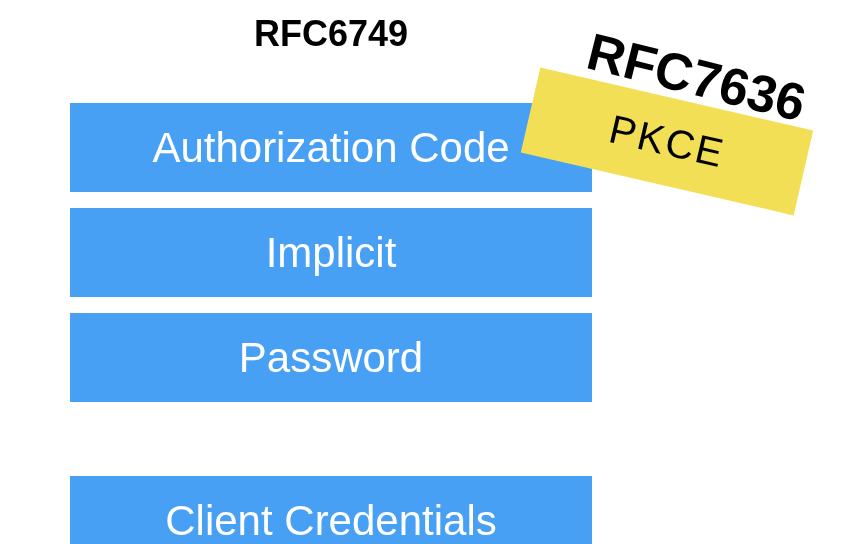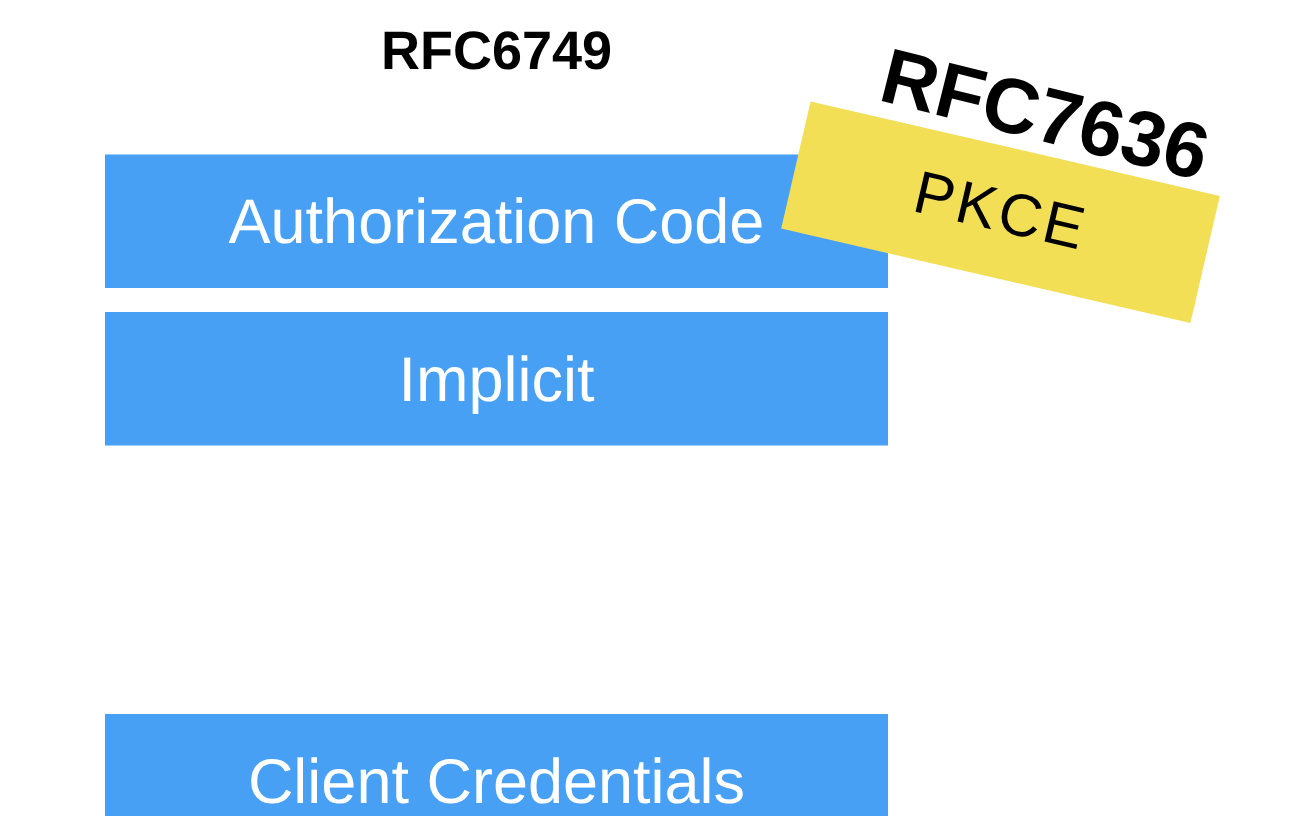--- a/index.html
+++ b/index.html
@@ -90,20 +90,23 @@
   <div class="slide-title">RFC6749</div>
 
   <div class="bar bar-2">
     <span class="bar-label">Implicit</span>
   </div>
 
   <div class="bar bar-1">
     <span class="bar-label">Authorization Code</span>
   </div>
 
+  <div class="bar bar-3">
+    <span class="bar-label">Password</span>
+  </div>
 
   <div class="bar bar-4">
     <span class="bar-label">Client Credentials</span>
   </div>
 
   <div class="sticker-group">
     <div class="sticker-title">RFC7636</div>
     <div class="sticker-body">
       <span class="sticker-label">PKCE</span>
     </div>

